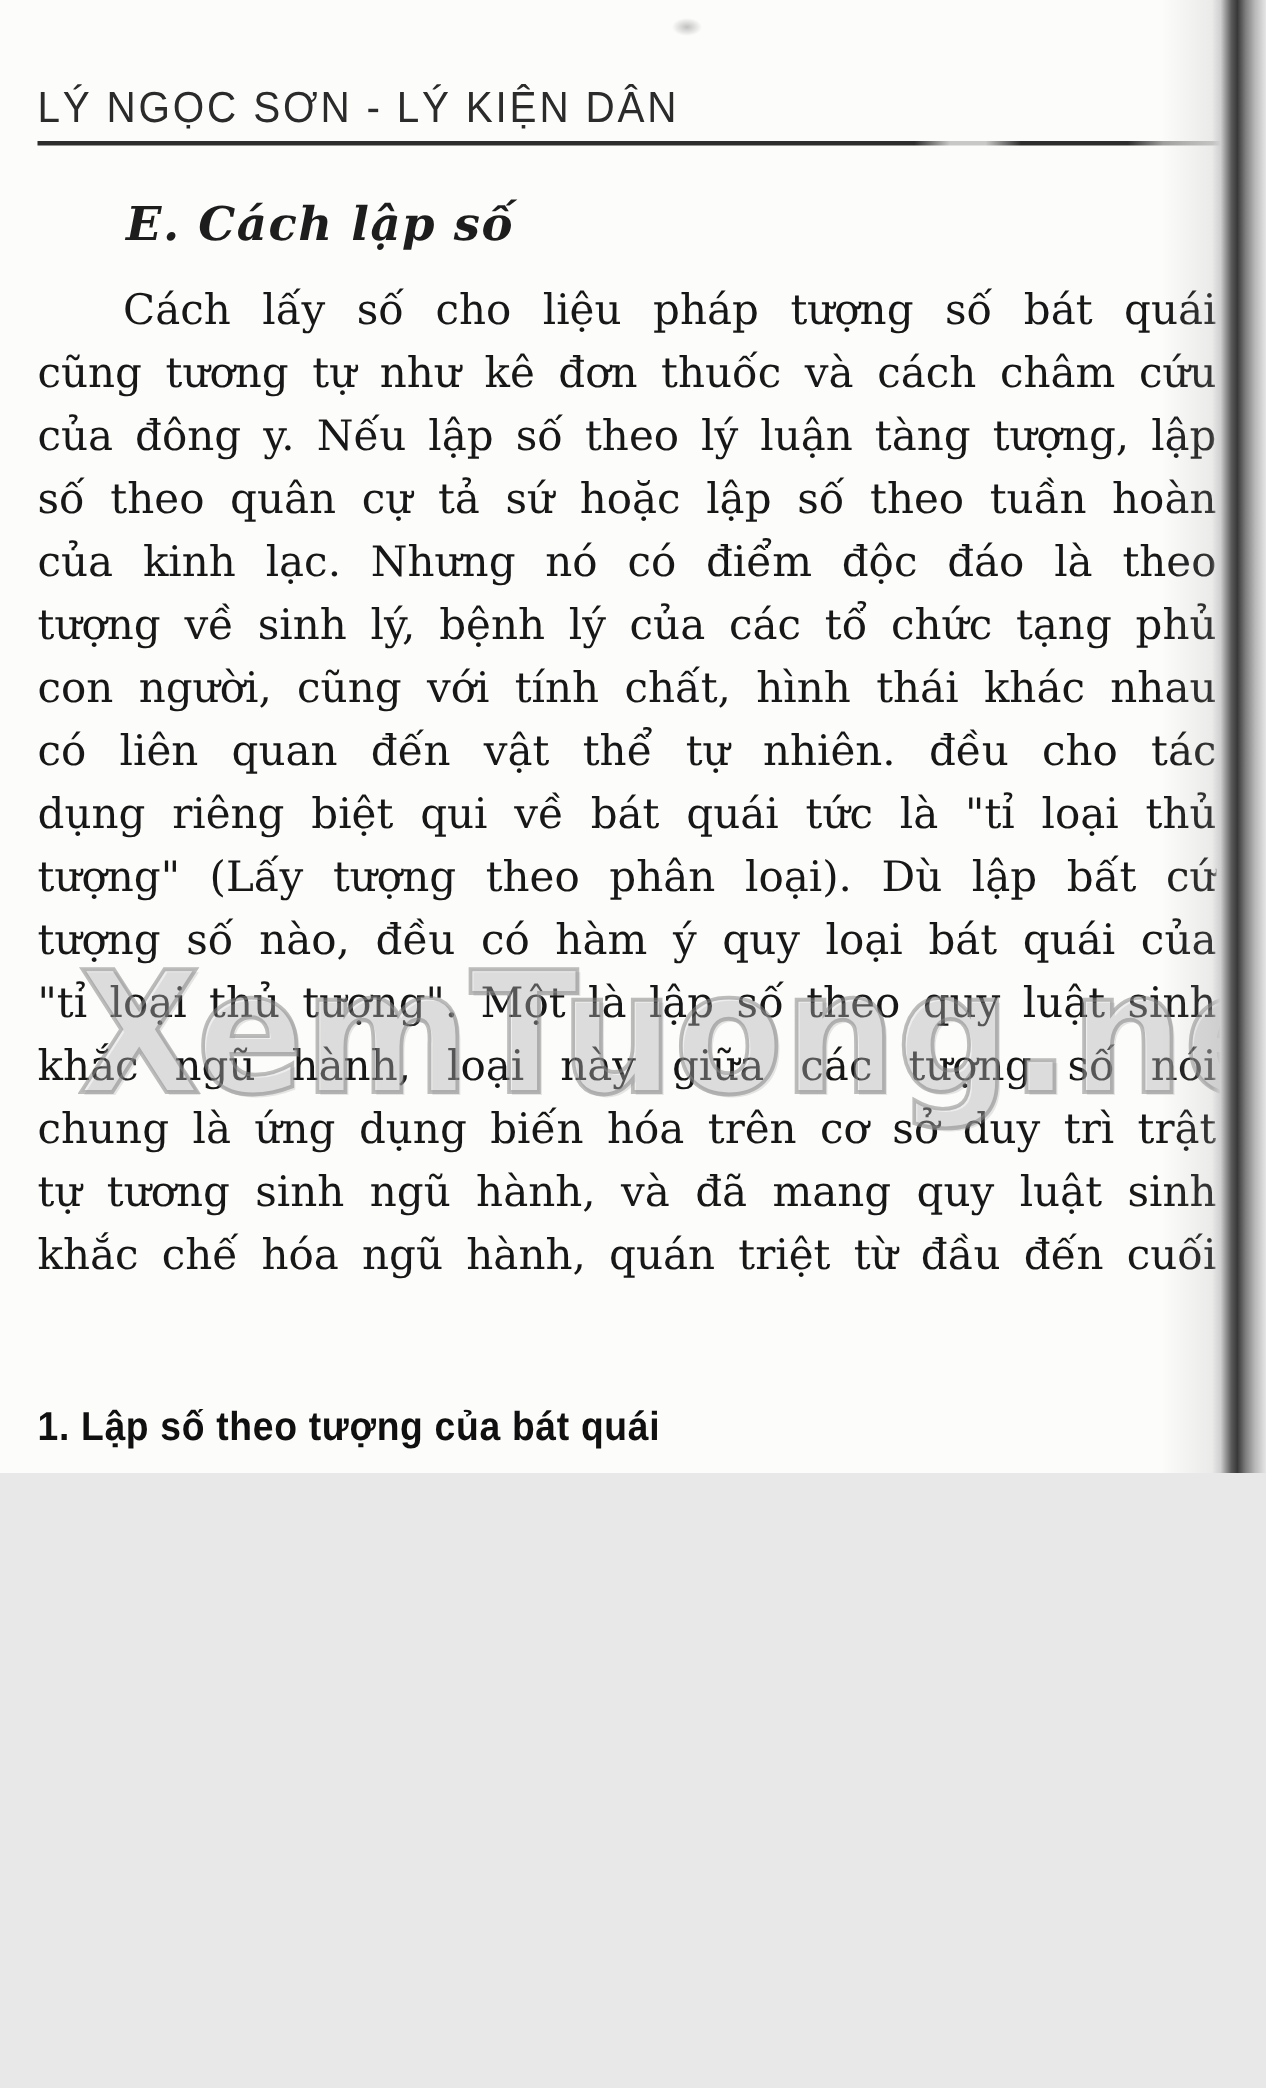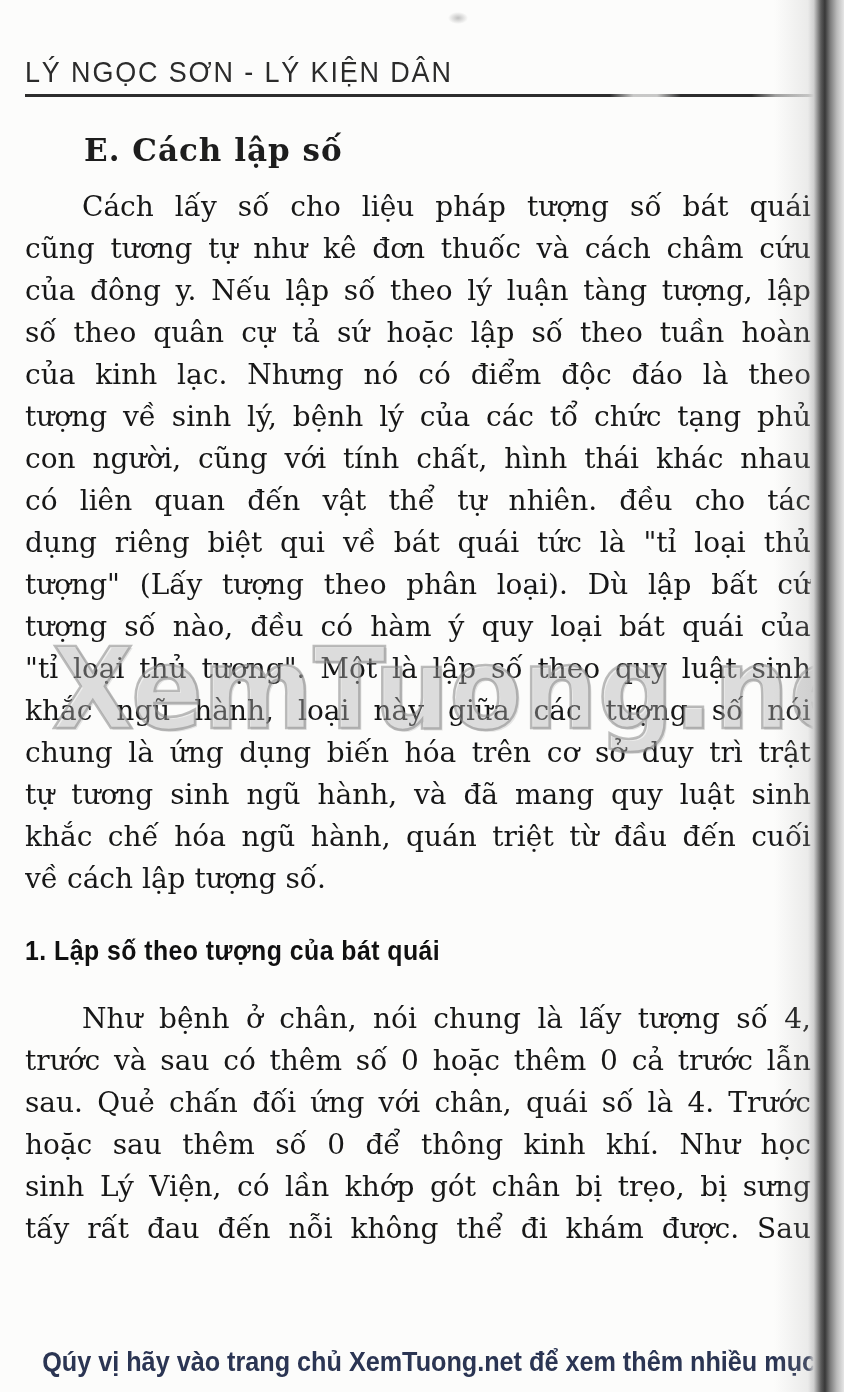--- a/index.html
+++ b/index.html
@@ -1,37 +1,37 @@
 <!DOCTYPE html>
 <html><head>
 <meta charset="utf-8">
 <style>
   html,body{margin:0;padding:0;background:#e8e8e8;}
   .page{
-    position:relative;width:844px;height:1392px;margin:0 auto;
+    position:relative;width:844px;height:982px;margin:0 auto;
     background:#fcfcfb;overflow:hidden;
     font-family:"DejaVu Serif",serif;color:#171717;
   }
   
   .hdr{
     position:absolute;left:25px;top:56px;
     font-family:"Liberation Sans",sans-serif;font-size:29px;font-weight:400;
     letter-spacing:2px;color:#2b2b2b;white-space:nowrap;
     transform:scaleX(0.93);transform-origin:left center;
   }
   .hdr-rule{
     position:absolute;left:25px;top:94px;width:790px;height:3px;
     background:linear-gradient(to right,
       #2d2d2d 0%,#2d2d2d 74%,rgba(45,45,45,0.25) 77%,rgba(45,45,45,0.25) 80%,
       #2d2d2d 83%,#2d2d2d 92%,rgba(45,45,45,0.45) 95%,rgba(45,45,45,0.2) 100%);
   }
   
   .doc-title{
     position:absolute;left:84px;top:132px;
-    font-weight:600;font-size:31px;letter-spacing:1px;color:#1d1d1d;
+    font-style:italic;font-weight:600;font-size:31px;letter-spacing:1px;color:#1d1d1d;
   }
   
   .para{position:absolute;left:25px;width:786px;font-size:28px;}
   .para .line{
     height:42px;line-height:42px;white-space:nowrap;
     text-align:justify;text-align-last:justify;overflow:hidden;
   }
   .para .line.indent{padding-left:57px;}
   .para .line.no-just{text-align-last:left;}
   #para1{top:186px;}
@@ -98,21 +98,20 @@
     <div class="line">con người, cũng với tính chất, hình thái khác nhau</div>
     <div class="line">có liên quan đến vật thể tự nhiên. đều cho tác</div>
     <div class="line">dụng riêng biệt qui về bát quái tức là "tỉ loại thủ</div>
     <div class="line">tượng" (Lấy tượng theo phân loại). Dù lập bất cứ</div>
     <div class="line">tượng số nào, đều có hàm ý quy loại bát quái của</div>
     <div class="line">"tỉ loại thủ tượng". Một là lập số theo quy luật sinh</div>
     <div class="line">khắc ngũ hành, loại này giữa các tượng số nói</div>
     <div class="line">chung là ứng dụng biến hóa trên cơ sở duy trì trật</div>
     <div class="line">tự tương sinh ngũ hành, và đã mang quy luật sinh</div>
     <div class="line">khắc chế hóa ngũ hành, quán triệt từ đầu đến cuối</div>
-    <div class="line no-just">về cách lập tượng số.</div>
   </div>
 
   <div class="sec-heading">1. Lập số theo tượng của bát quái</div>
 
   <div class="para" id="para2">
     <div class="line indent">Như bệnh ở chân, nói chung là lấy tượng số 4,</div>
     <div class="line">trước và sau có thêm số 0 hoặc thêm 0 cả trước lẫn</div>
     <div class="line">sau. Quẻ chấn đối ứng với chân, quái số là 4. Trước</div>
     <div class="line">hoặc sau thêm số 0 để thông kinh khí. Như học</div>
     <div class="line">sinh Lý Viện, có lần khớp gót chân bị trẹo, bị sưng</div>

